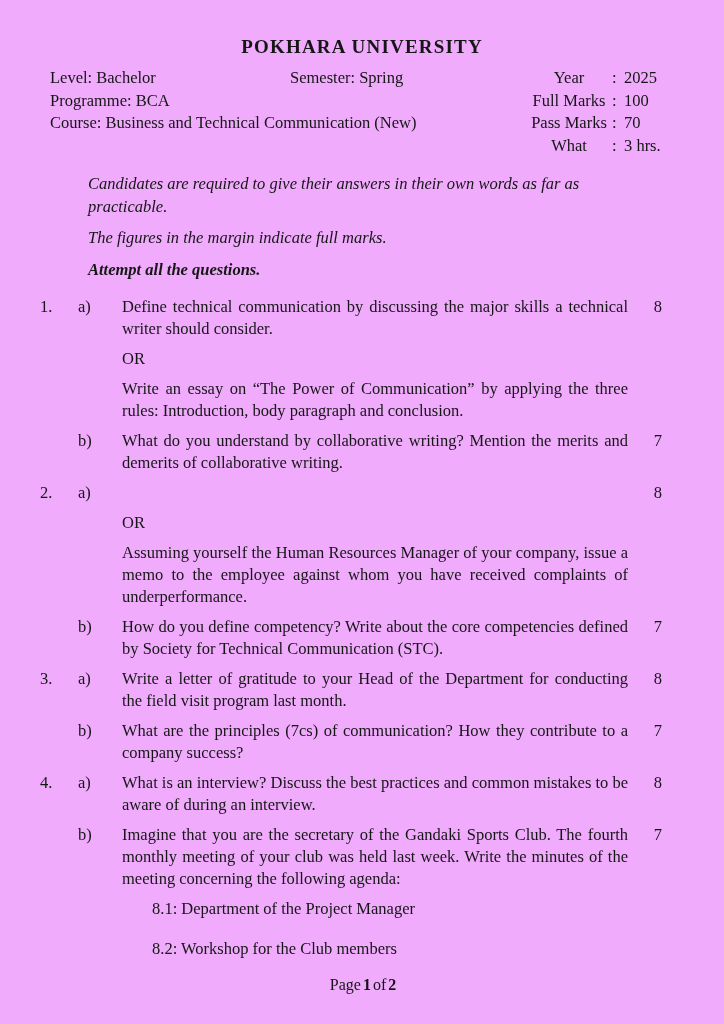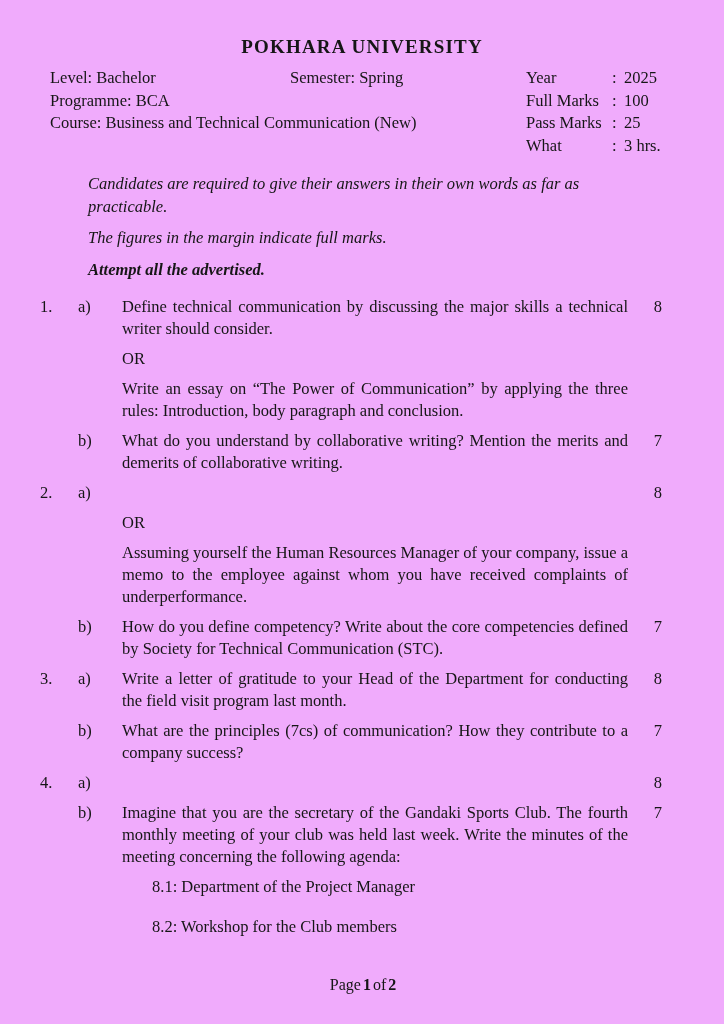--- a/index.html
+++ b/index.html
@@ -14,21 +14,21 @@
   }
   .meta {
     margin:9px 44px 0 50px; font-size:16.5px; line-height:22.5px;
     display:flex; justify-content:space-between;
   }
   .meta-left { flex:1; }
   .meta-row1 { display:flex; }
   .meta-level { width:240px; }
   .meta-right { width:154px; flex-shrink:0; }
   .mrow { display:flex; }
-  .mlabel { width:86px; }
+  .mlabel { width:86px;text-align:center; }
   .mcolon { width:12px; }
   .instructions {
     margin:16px 60px 0 88px; width:556px; font-style:italic;
     font-size:16.5px; line-height:22.5px;
   }
   .note { margin-bottom:9px; }
   .note-bold { font-weight:bold; }
   .questions { margin:15px 56px 0 40px; font-size:16.5px; line-height:22px; }
   .qrow { display:flex; margin-bottom:8px; }
   .qnum { width:38px; }
@@ -68,34 +68,34 @@
         <span>2025</span>
       </div>
       <div class="mrow">
         <span class="mlabel">Full Marks</span>
         <span class="mcolon">:</span>
         <span>100</span>
       </div>
       <div class="mrow">
         <span class="mlabel">Pass Marks</span>
         <span class="mcolon">:</span>
-        <span>25</span>
+        <span>70</span>
       </div>
       <div class="mrow">
         <span class="mlabel">What</span>
         <span class="mcolon">:</span>
         <span>3 hrs.</span>
       </div>
     </div>
   </div>
 
   <div class="instructions">
     <div class="note">Candidates are required to give their answers in their own words as far as practicable.</div>
     <div class="note">The figures in the margin indicate full marks.</div>
-    <div class="note note-bold">Attempt all the advertised.</div>
+    <div class="note note-bold">Attempt all the questions.</div>
   </div>
 
   <div class="questions">
 
     <div class="qrow">
       <span class="qnum">1.</span>
       <span class="qletter">a)</span>
       <span class="qtext">Define technical communication by discussing the major skills a technical writer should consider.</span>
       <span class="qmarks">8</span>
     </div>
@@ -154,20 +154,21 @@
     <div class="qrow">
       <span class="qnum"></span>
       <span class="qletter">b)</span>
       <span class="qtext">What are the principles (7cs) of communication? How they contribute to a company success?</span>
       <span class="qmarks">7</span>
     </div>
 
     <div class="qrow">
       <span class="qnum">4.</span>
       <span class="qletter">a)</span>
+      <span class="qtext">What is an interview? Discuss the best practices and common mistakes to be aware of during an interview.</span>
       <span class="qmarks">8</span>
     </div>
 
     <div class="qrow">
       <span class="qnum"></span>
       <span class="qletter">b)</span>
       <span class="qtext">Imagine that you are the secretary of the Gandaki Sports Club. The fourth monthly meeting of your club was held last week. Write the minutes of the meeting concerning the following agenda:</span>
       <span class="qmarks">7</span>
     </div>
 

